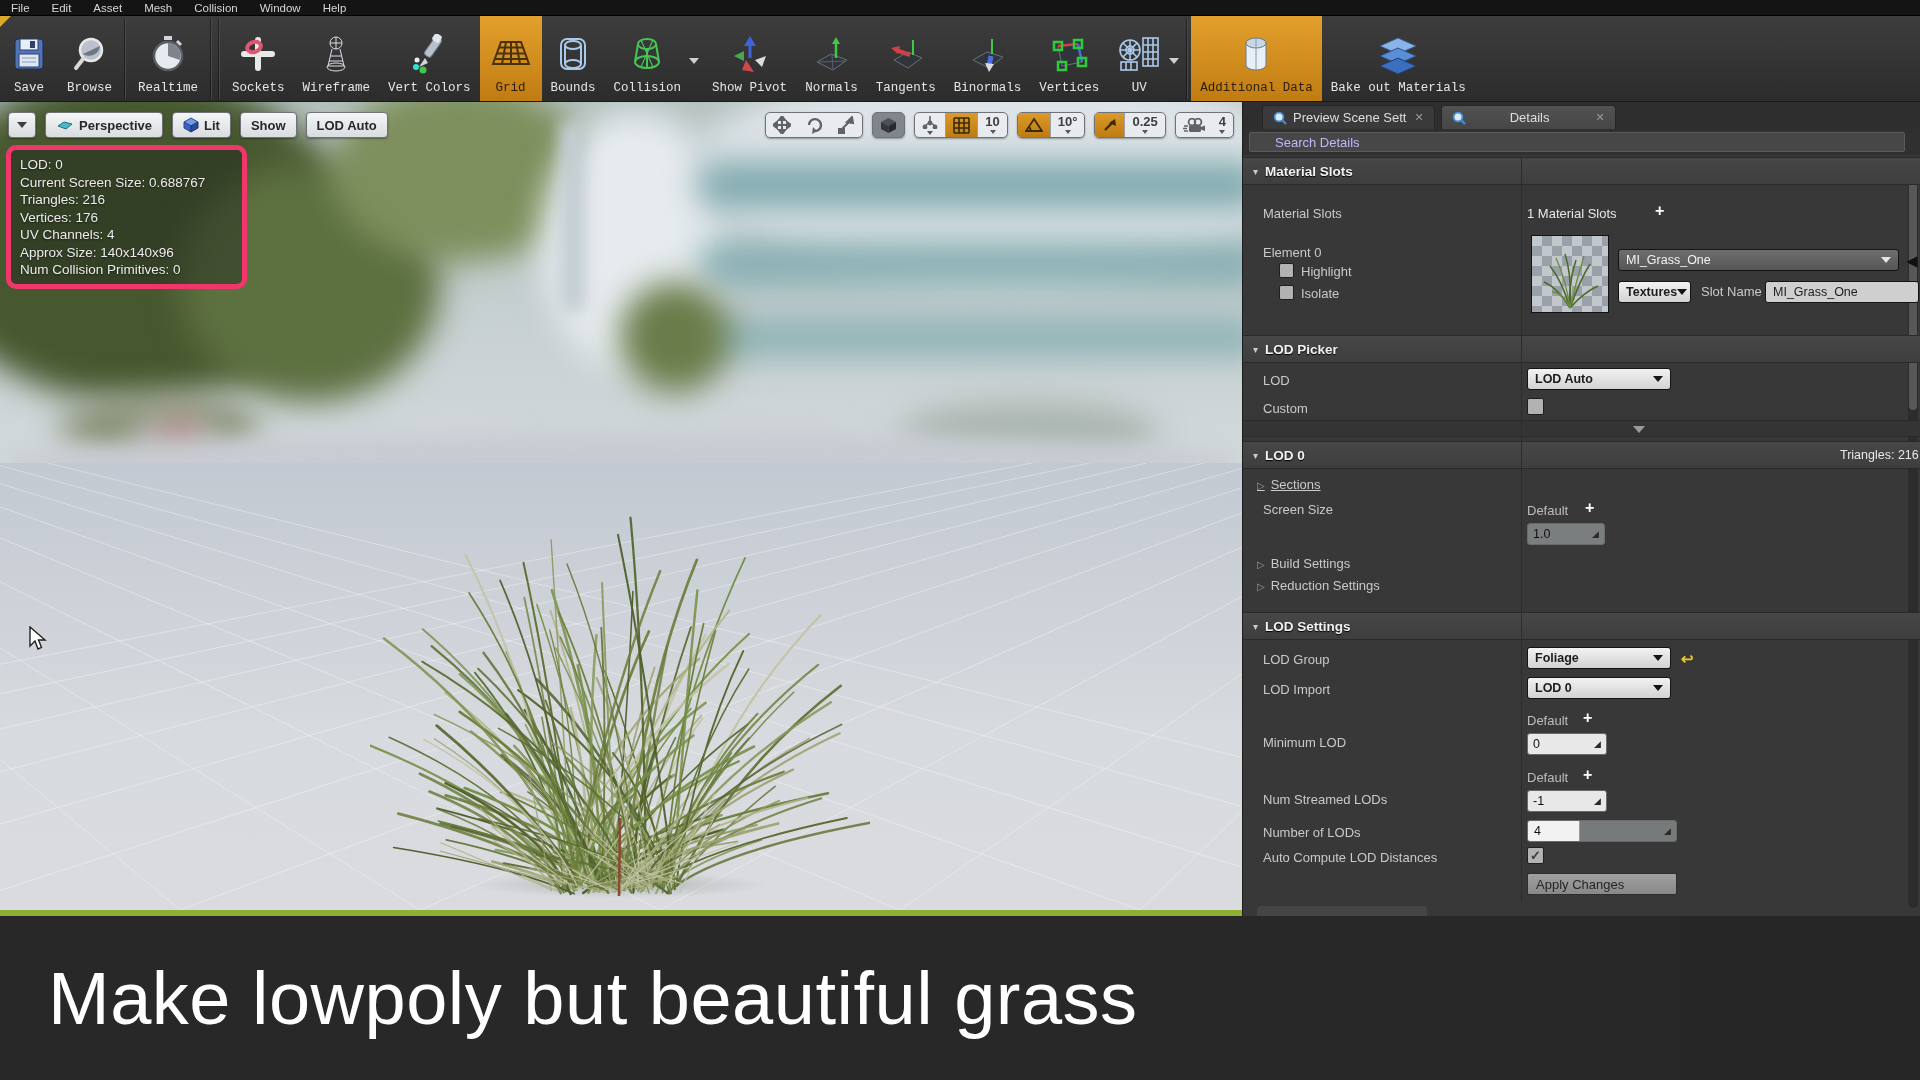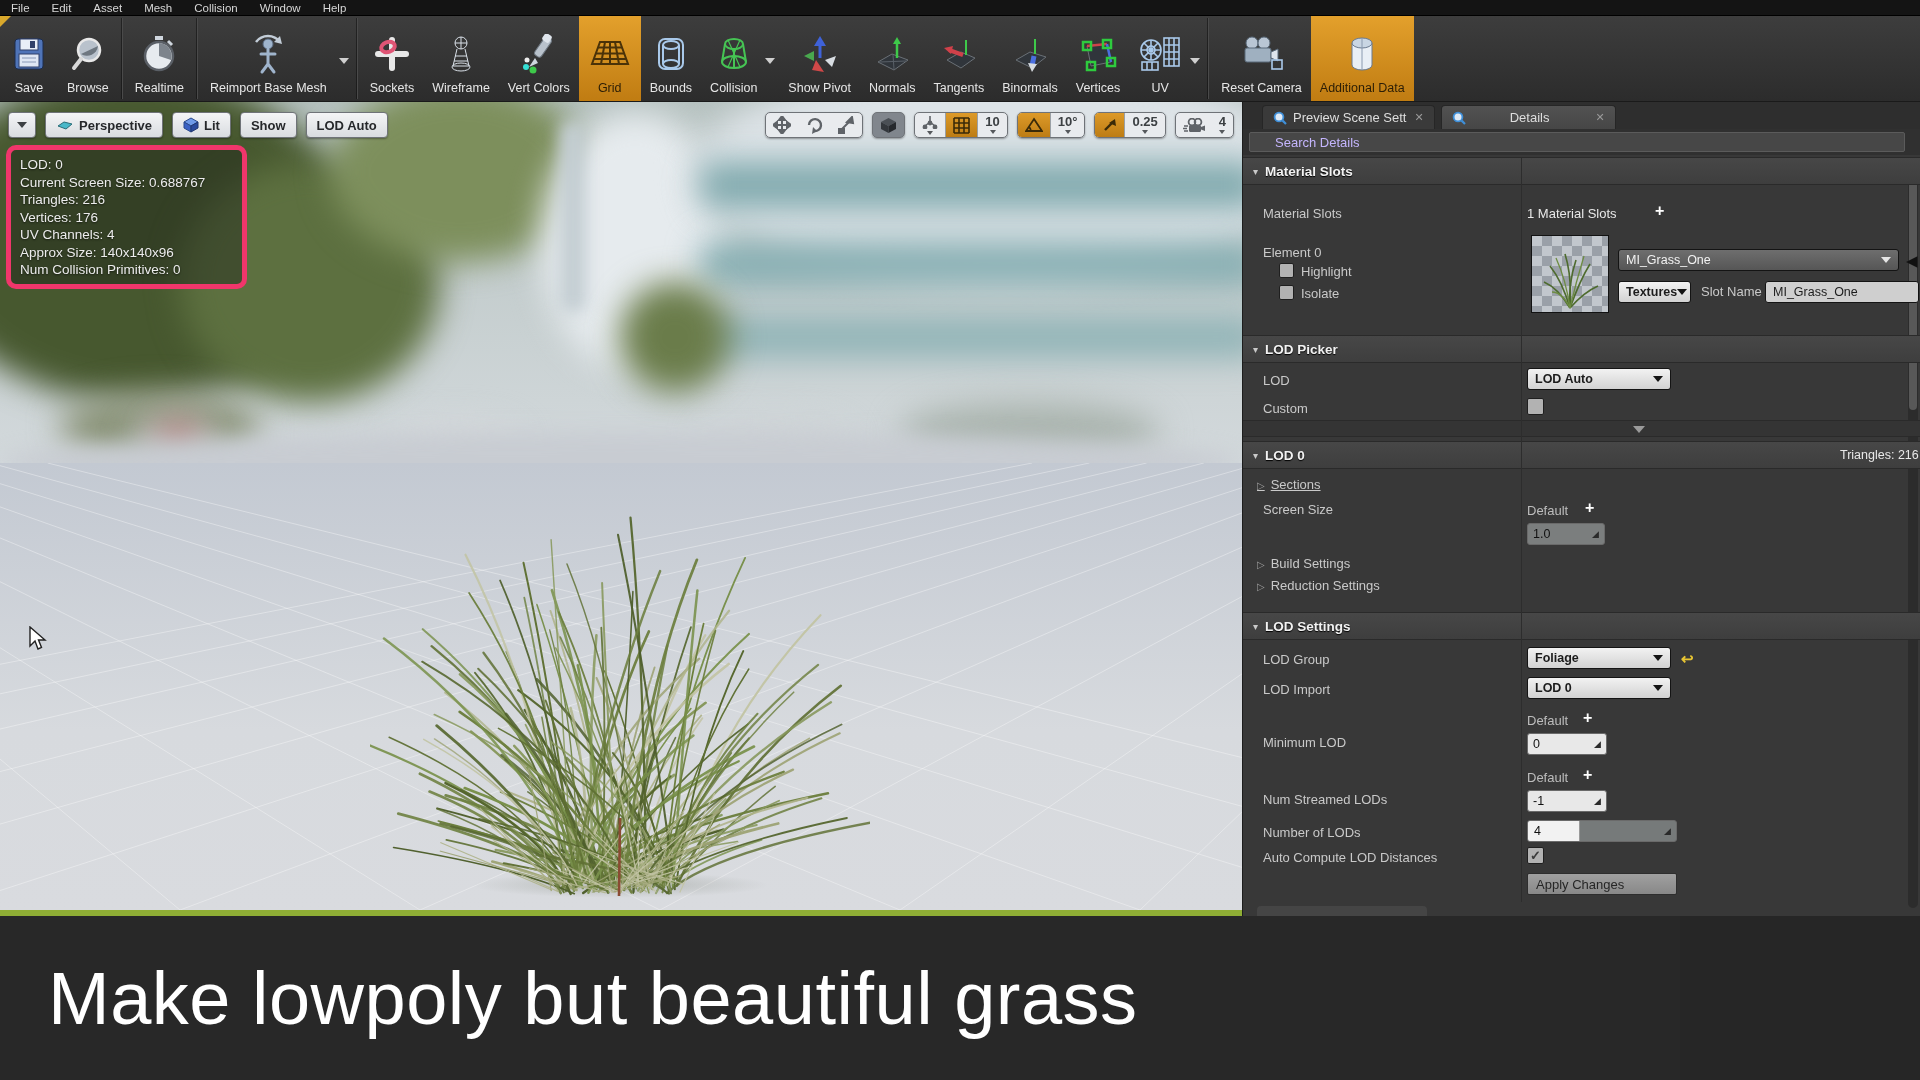--- a/index.html
+++ b/index.html
@@ -10,21 +10,21 @@
   #menu-bar{position:absolute;left:0;top:0;width:1920px;height:16px;background:#141414;display:flex;align-items:center;border-bottom:1px solid #000;}
   .menu-item{color:#d6d6d6;font-size:11.5px;padding:0 11px;cursor:default;}
 
   
   #toolbar{position:absolute;left:0;top:16px;width:1920px;height:86px;background:linear-gradient(#3d3d3d,#2c2c2c);border-bottom:1px solid #1a1a1a;display:flex;align-items:stretch;}
   #corner-fold{position:absolute;left:0;top:0;width:0;height:0;border-top:11px solid #d9a82c;border-right:11px solid transparent;}
   .tbtn{position:relative;display:flex;flex-direction:column;align-items:center;justify-content:flex-end;padding:6px 9px 6px 9px;min-width:58px;}
   .tbtn.active{background:linear-gradient(#e3a02c,#c07c12);}
   .tbtn.active .tlabel{color:#2b1d06;}
   .ticon{height:48px;display:flex;align-items:center;justify-content:center;}
-  .tlabel{font-size:12.5px;color:#e6e6e6;margin-top:3px;white-space:nowrap;}
+  .tlabel{font-size:12.5px;color:#e6e6e6;margin-top:3px;white-space:nowrap;font-family:Liberation Mono, monospace;}
   .tsep{width:2px;margin:2px 3px;background:linear-gradient(#232323,#1b1b1b);border-right:1px solid #4a4a4a;}
   .tcaret{position:absolute;right:4px;top:42px;width:0;height:0;border-left:5px solid transparent;border-right:5px solid transparent;border-top:6px solid #cfcfcf;}
   .tbtn.wide{min-width:150px;padding-right:26px;}
 
   
   #viewport{position:absolute;left:0;top:102px;width:1242px;height:808px;overflow:hidden;background:#cdd2d9;}
   #photo{position:absolute;left:0;top:0;width:1242px;height:362px;overflow:hidden;background:linear-gradient(#b6c2c0,#d3d9dc);}
   .blob{position:absolute;filter:blur(16px);border-radius:50%;}
   #ground{position:absolute;left:0;top:361px;width:1242px;height:447px;background:linear-gradient(#c3c9d2,#d7dade 60%,#d9dbdf);}
   #floor-svg,#grass-svg{position:absolute;}
@@ -149,32 +149,20 @@
             <line x1="29" y1="7" x2="33" y2="11" stroke="#cfd6de" stroke-width="3"></line>
             <circle cx="20" cy="22" r="14" fill="#e7ebef" stroke="#5a5f66" stroke-width="2.5"></circle>
             <path d="M20 22 L20 9 A13 13 0 0 1 32 26 Z" fill="#7d848c"></path>
           </svg>
       </span>
       <span class="tlabel">Realtime</span>
     </div>
 
     <div class="tsep"></div>
 
-    <div class="tbtn wide">
-      <span class="ticon">
-        <svg width="44" height="44">
-            <circle cx="22" cy="12" r="5" fill="#9fb4cc" stroke="#5a6a80"></circle>
-            <path d="M22 17 L22 32 M15 22 L29 22 M22 32 L16 40 M22 32 L28 40" stroke="#9fb4cc" stroke-width="3" fill="none" stroke-linecap="round"></path>
-            <path d="M10 10 A 15 15 0 0 1 34 10" stroke="#c3cdd8" stroke-width="2.5" fill="none"></path>
-            <path d="M34 4 L36 12 L28 10 Z" fill="#c3cdd8"></path>
-          </svg>
-      </span>
-      <span class="tlabel">Reimport Base Mesh</span>
-      <span class="tcaret"></span>
-    </div>
 
     <div class="tsep"></div>
 
     <div class="tbtn">
       <span class="ticon">
         <svg width="40" height="40">
             <line x1="20" y1="6" x2="20" y2="34" stroke="#e8e8e8" stroke-width="6" stroke-linecap="round"></line>
             <line x1="6" y1="20" x2="34" y2="20" stroke="#e8e8e8" stroke-width="6" stroke-linecap="round"></line>
             <ellipse cx="16" cy="13" rx="7" ry="5" fill="none" stroke="#e05575" stroke-width="4" transform="rotate(-20 16 13)"></ellipse>
           </svg>
@@ -313,41 +301,39 @@
             <rect x="4" y="28" width="16" height="8"></rect>
             <path d="M9 28 L9 36 M14 28 L14 36"></path>
           </svg>
       </span>
       <span class="tlabel">UV</span>
       <span class="tcaret"></span>
     </div>
 
     <div class="tsep"></div>
 
-    <div class="tbtn">
-      <span class="ticon">
-        <svg width="44" height="40">
-            <circle cx="12" cy="9" r="6" fill="#b9c6d4" stroke="#5a6a7a"></circle>
-            <circle cx="24" cy="9" r="6" fill="#b9c6d4" stroke="#5a6a7a"></circle>
-            <rect x="5" y="14" width="26" height="14" rx="2" fill="#9fb0c0" stroke="#5a6a7a"></rect>
-            <path d="M31 18 L38 15 L38 27 L31 24 Z" fill="#dfe5ec" stroke="#5a6a7a"></path>
-            <rect x="32" y="26" width="10" height="9" fill="none" stroke="#a9c9ea" stroke-width="1.6"></rect>
-          </svg>
-      </span>
-      <span class="tlabel">Reset Camera</span>
-    </div>
     <div class="tbtn active">
       <span class="ticon">
         <svg width="40" height="40">
             <path d="M10 9 L10 31 A10 5 0 0 0 30 31 L30 9" fill="#e9eff6" stroke="#6a7a90"></path>
             <ellipse cx="20" cy="9" rx="10" ry="5" fill="#c9d6e4" stroke="#6a7a90"></ellipse>
             <path d="M20 4 L20 36" stroke="#8a9ab0"></path>
           </svg>
       </span>
       <span class="tlabel">Additional Data</span>
+    </div>
+    <div class="tbtn">
+      <span class="ticon">
+        <svg width="44" height="40">
+            <path d="M22 4 L40 12 L22 20 L4 12 Z" fill="#8ab4e8" stroke="#3a5f96"></path>
+            <path d="M22 14 L40 22 L22 30 L4 22 Z" fill="#5a8fd8" stroke="#2e4f84"></path>
+            <path d="M22 24 L40 32 L22 40 L4 32 Z" fill="#3a6fc0" stroke="#22406e"></path>
+          </svg>
+      </span>
+      <span class="tlabel">Bake out Materials</span>
     </div>
   </div>
 
   <div id="viewport">
     <div id="photo">
       <div class="blob" style="left:-80px;top:-30px;width:430px;height:330px;background:#47582f;"></div>
       <div class="blob" style="left:180px;top:60px;width:260px;height:240px;background:#5d7040;"></div>
       <div class="blob" style="left:330px;top:-20px;width:260px;height:180px;background:#7d8f5c;"></div>
       <div class="blob" style="left:540px;top:10px;width:190px;height:260px;background:#e6ebee;"></div>
       <div class="blob" style="left:690px;top:-40px;width:620px;height:220px;background:#dde3e7;"></div>

